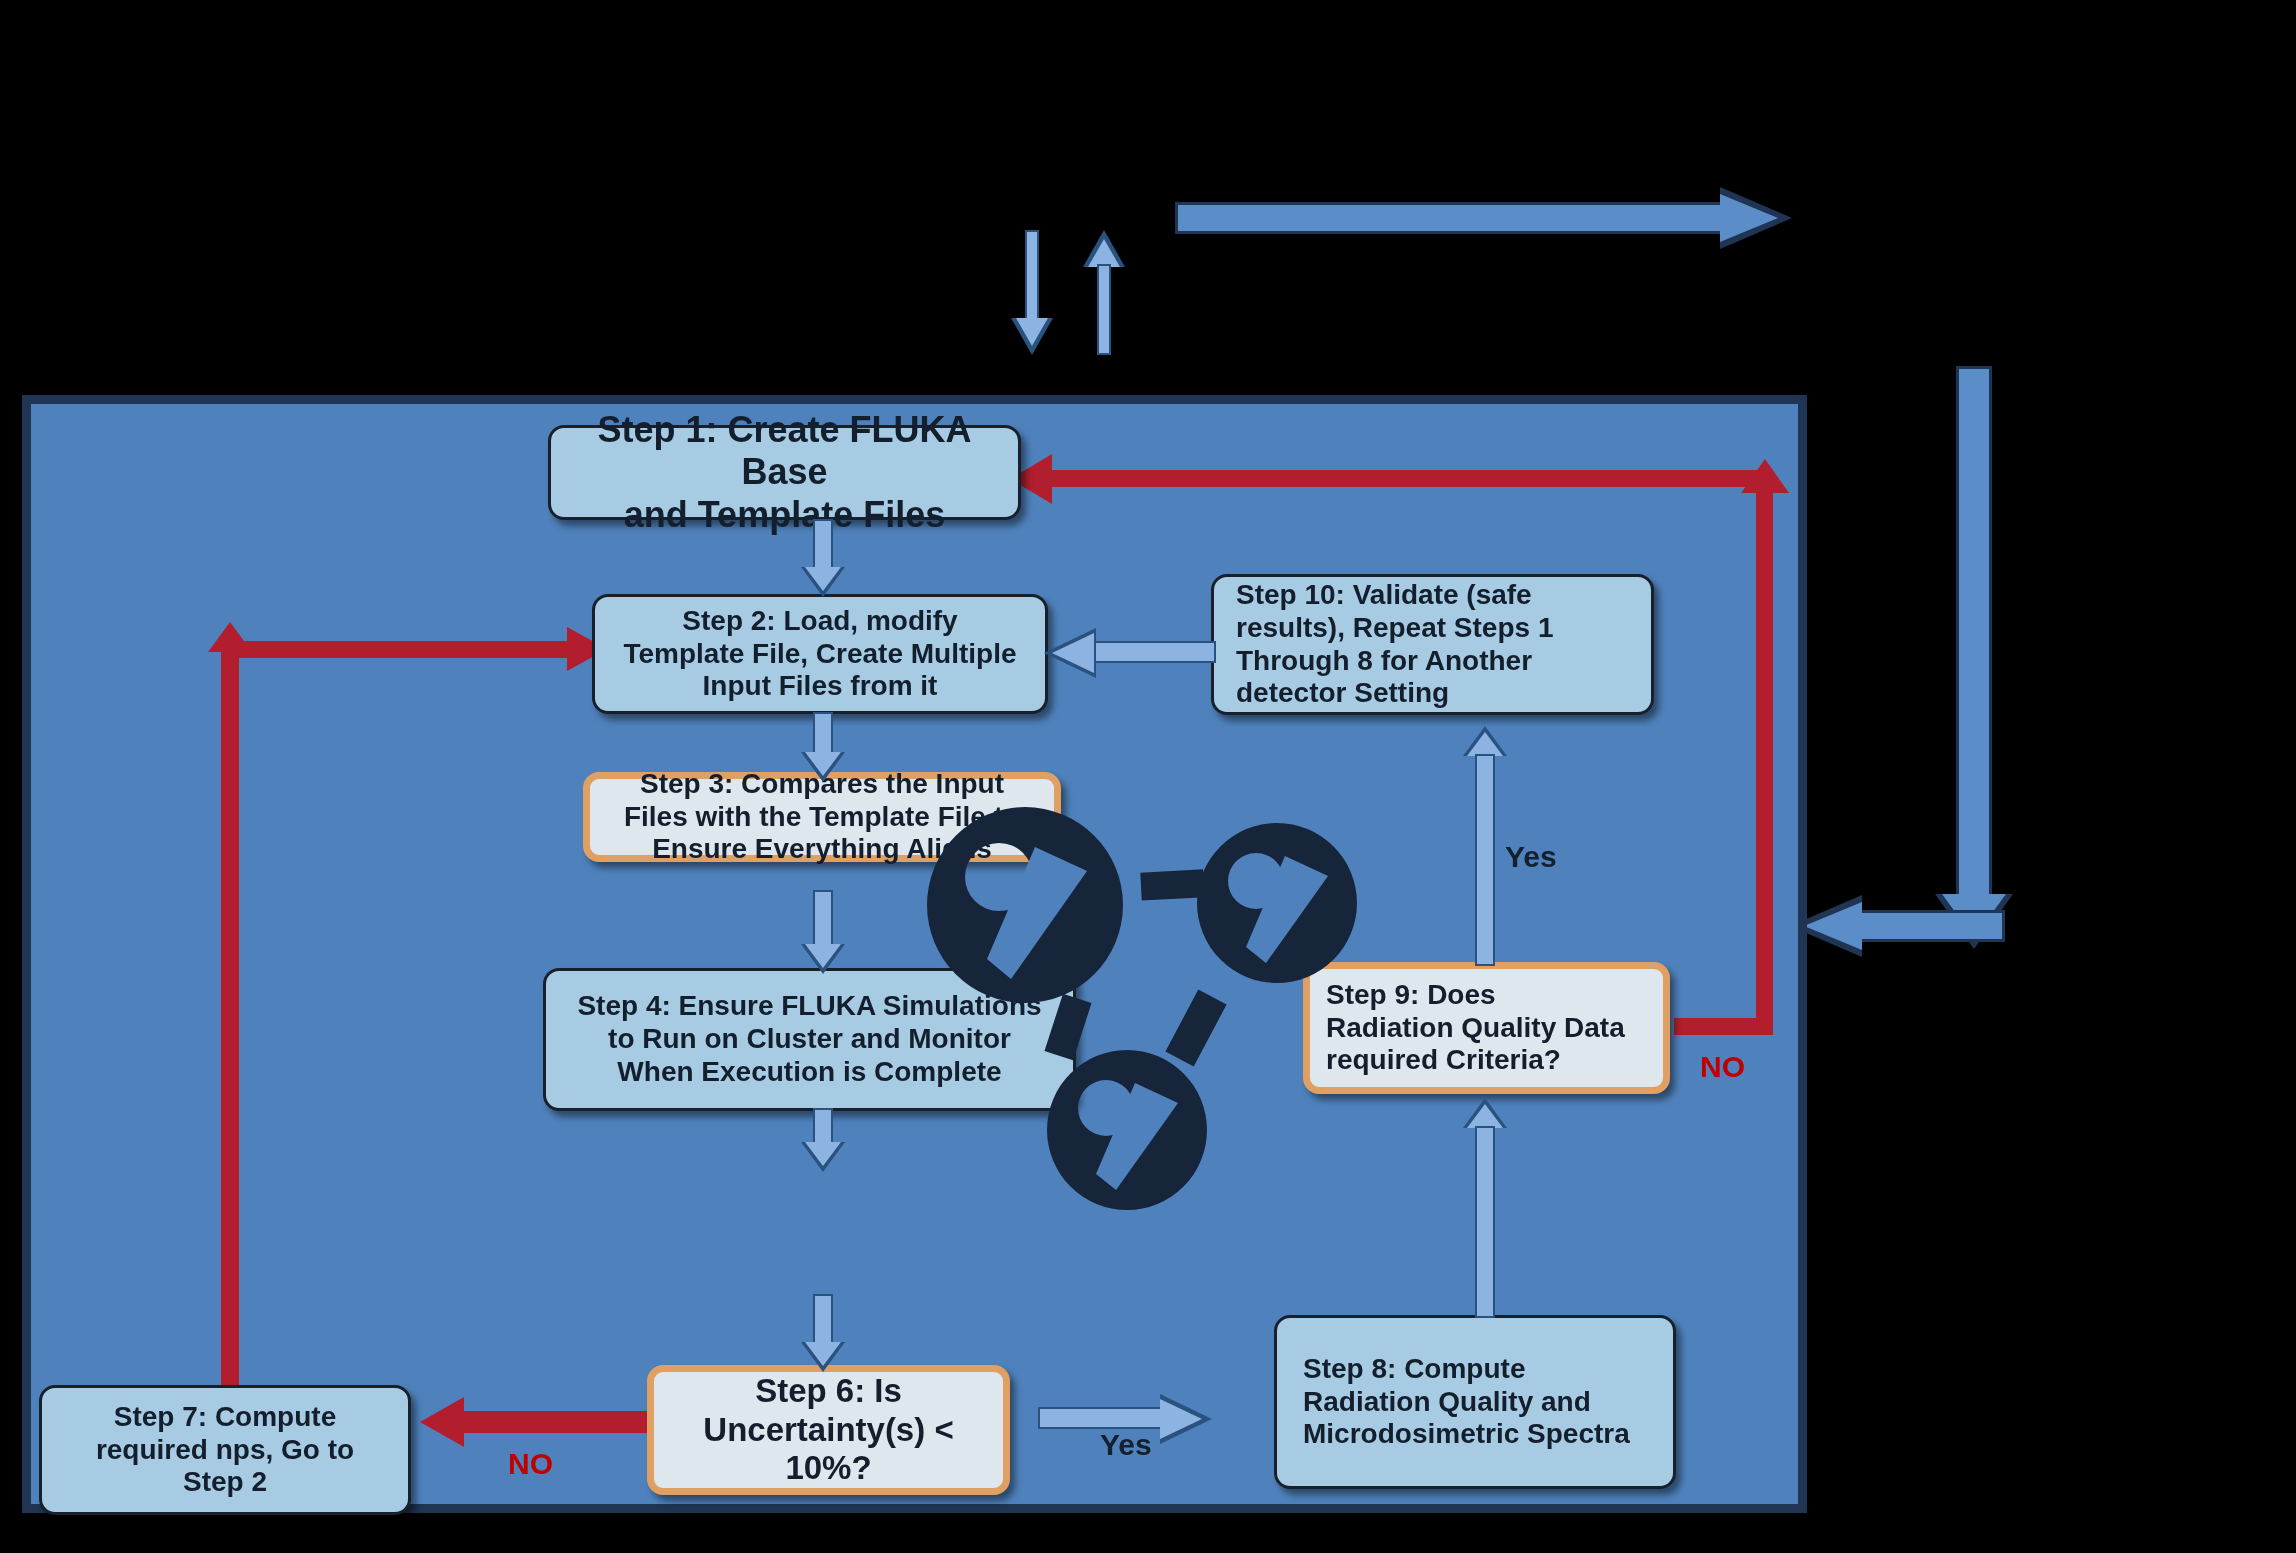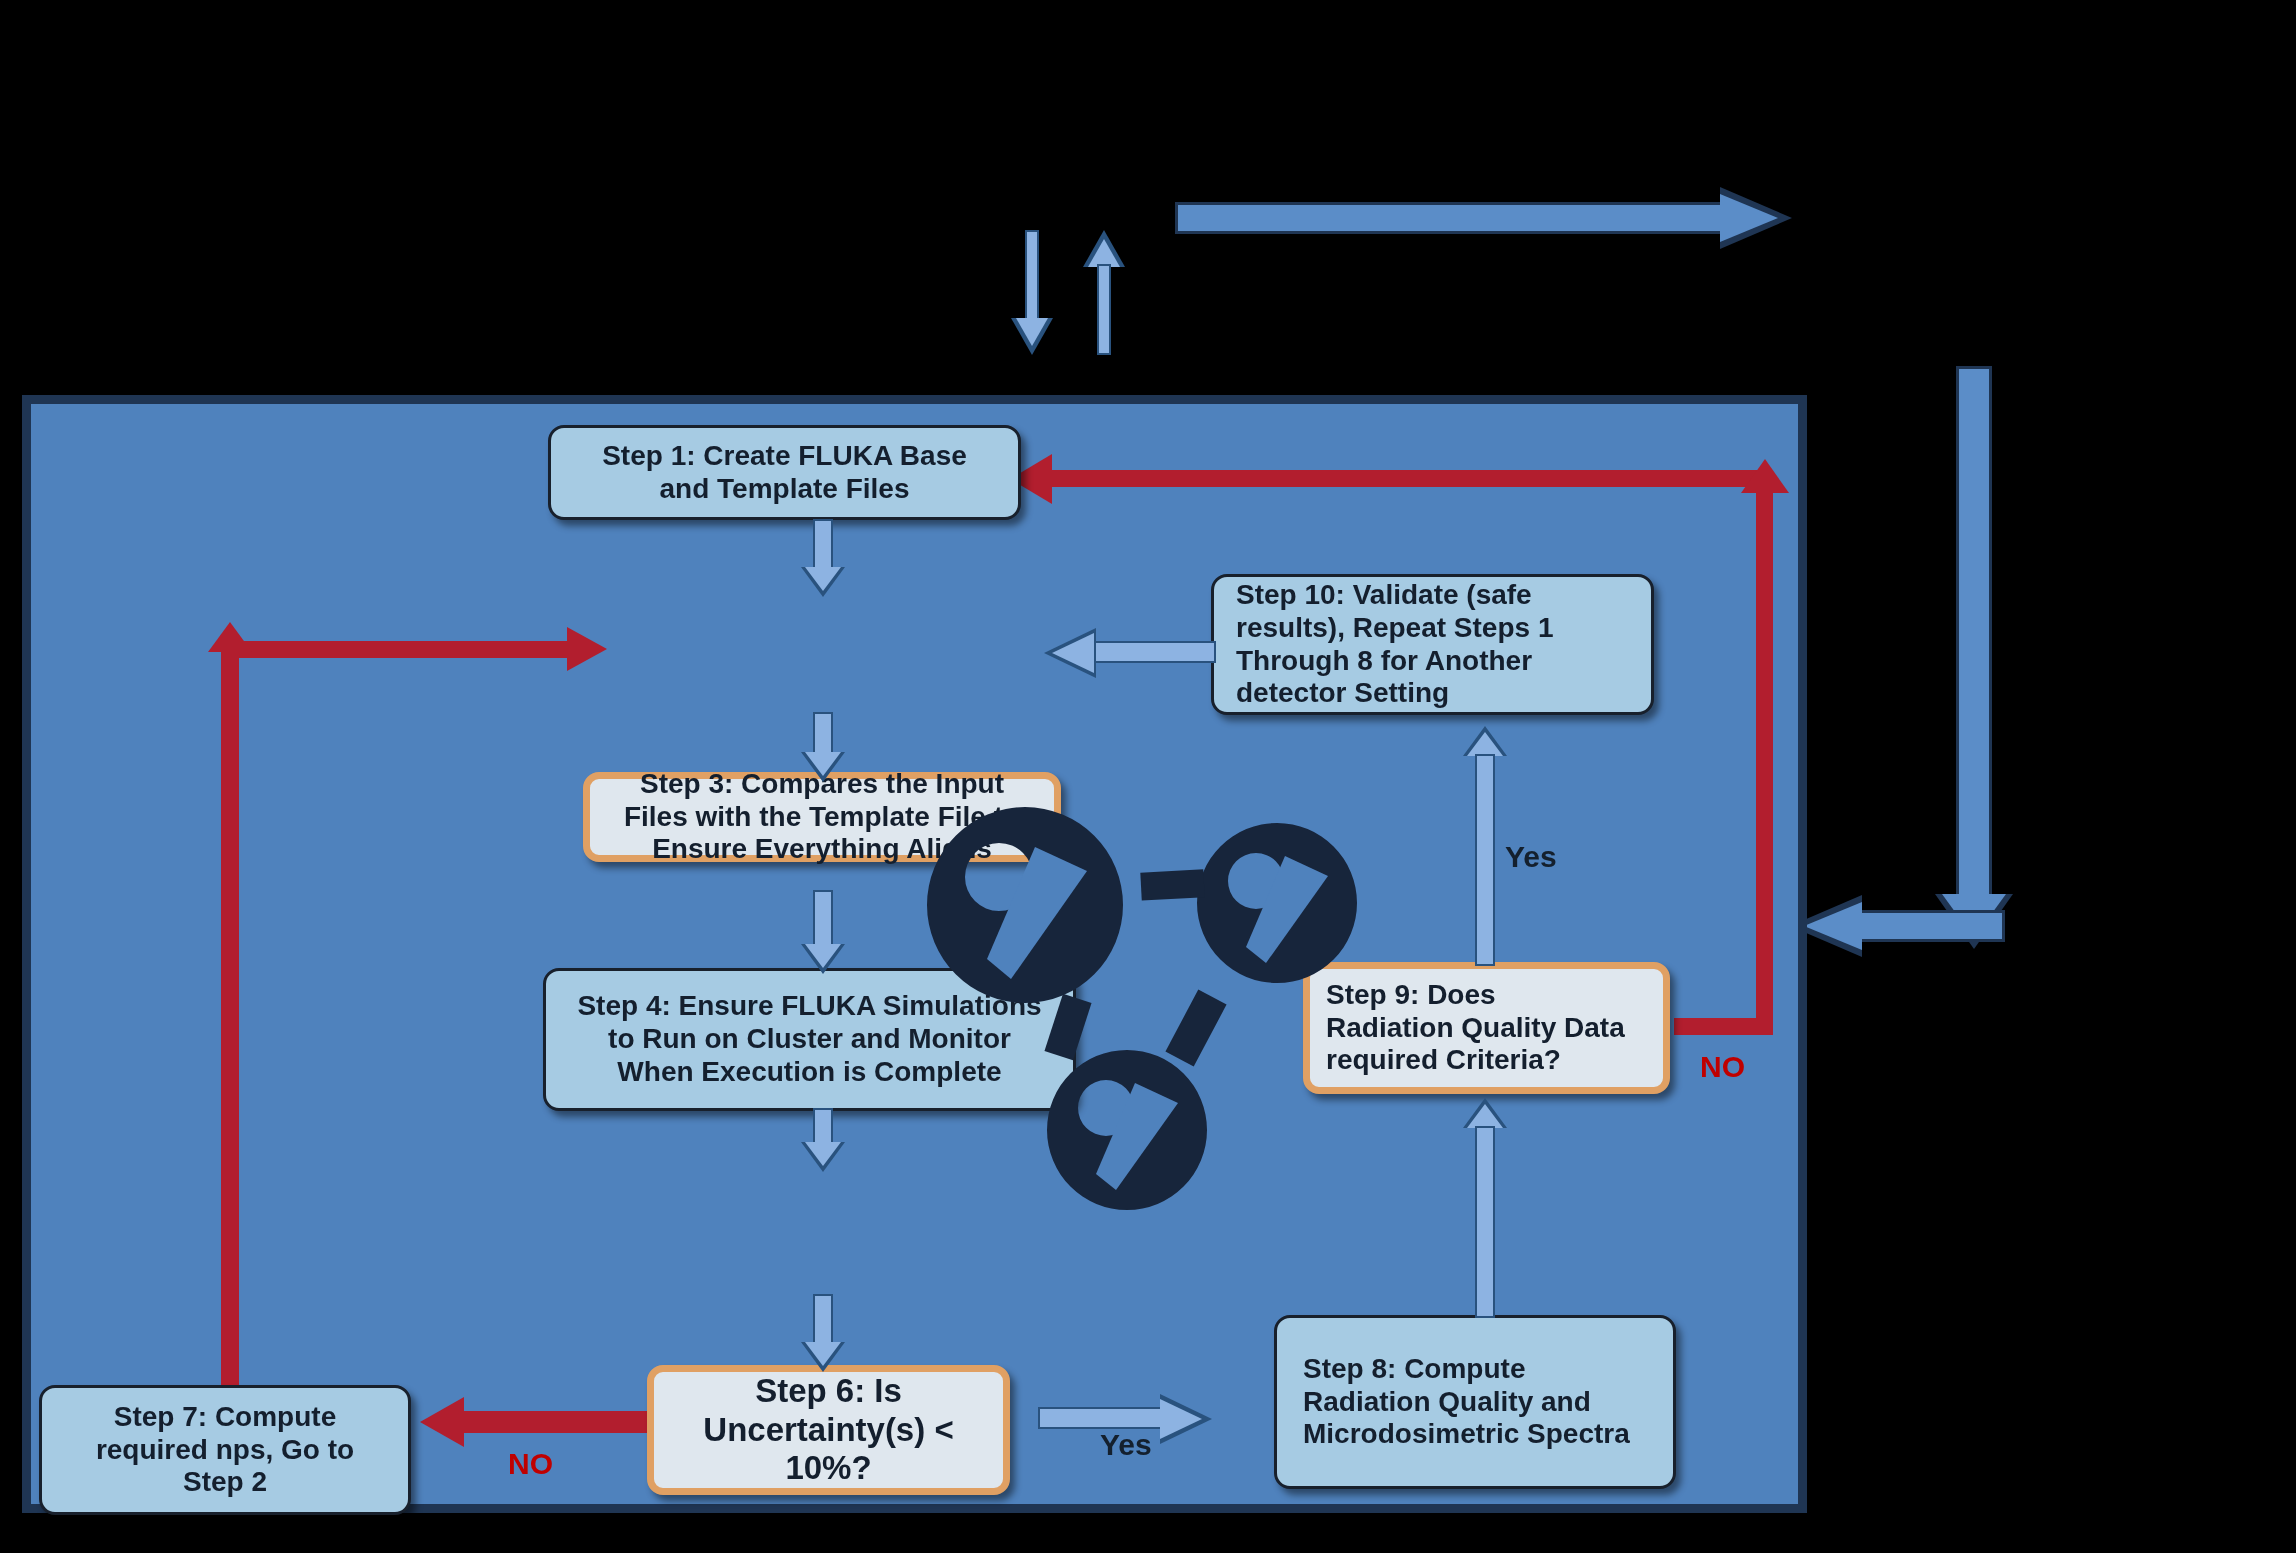--- a/index.html
+++ b/index.html
@@ -82,25 +82,30 @@
   <div class="redhead" style="left:1010px;top:454px;border-top:25px solid transparent;border-bottom:25px solid transparent;border-right:42px solid #b21e2e;"></div>
   <div class="red" style="left:1674px;top:1018px;width:92px;height:17px;"></div>
 
   <div class="red" style="left:460px;top:1411px;width:190px;height:22px;"></div>
   <div class="redhead" style="left:420px;top:1397px;border-top:25px solid transparent;border-bottom:25px solid transparent;border-right:44px solid #b21e2e;"></div>
   <div class="red" style="left:221px;top:651px;width:18px;height:820px;"></div>
   <div class="red" style="left:229px;top:641px;width:352px;height:17px;"></div>
   <div class="redhead" style="left:567px;top:627px;border-top:22px solid transparent;border-bottom:22px solid transparent;border-left:40px solid #b21e2e;"></div>
   <div class="redhead" style="left:208px;top:622px;border-left:22px solid transparent;border-right:22px solid transparent;border-bottom:30px solid #b21e2e;"></div>
 
-  <div class="node proc" style="left:548px;top:425px;width:473px;height:95px;font-size:28px;">
+  <div class="node proc" style="left:548px;top:425px;width:473px;height:95px;font-size:36px;">
     <span class="txt">Step 1: Create FLUKA Base
 and Template Files</span>
   </div>
 
+  <div class="node proc" style="left:592px;top:594px;width:456px;height:120px;font-size:28px;">
+    <span class="txt">Step 2: Load, modify
+Template File, Create Multiple
+Input Files from it</span>
+  </div>
 
   <div class="node dec" style="left:583px;top:772px;width:478px;height:90px;font-size:28px;">
     <span class="txt">Step 3: Compares the Input
 Files with the Template File to
 Ensure Everything Aligns</span>
   </div>
 
   <div class="node proc" style="left:543px;top:968px;width:533px;height:143px;font-size:28px;">
     <span class="txt">Step 4: Ensure FLUKA Simulations
 to Run on Cluster and Monitor

